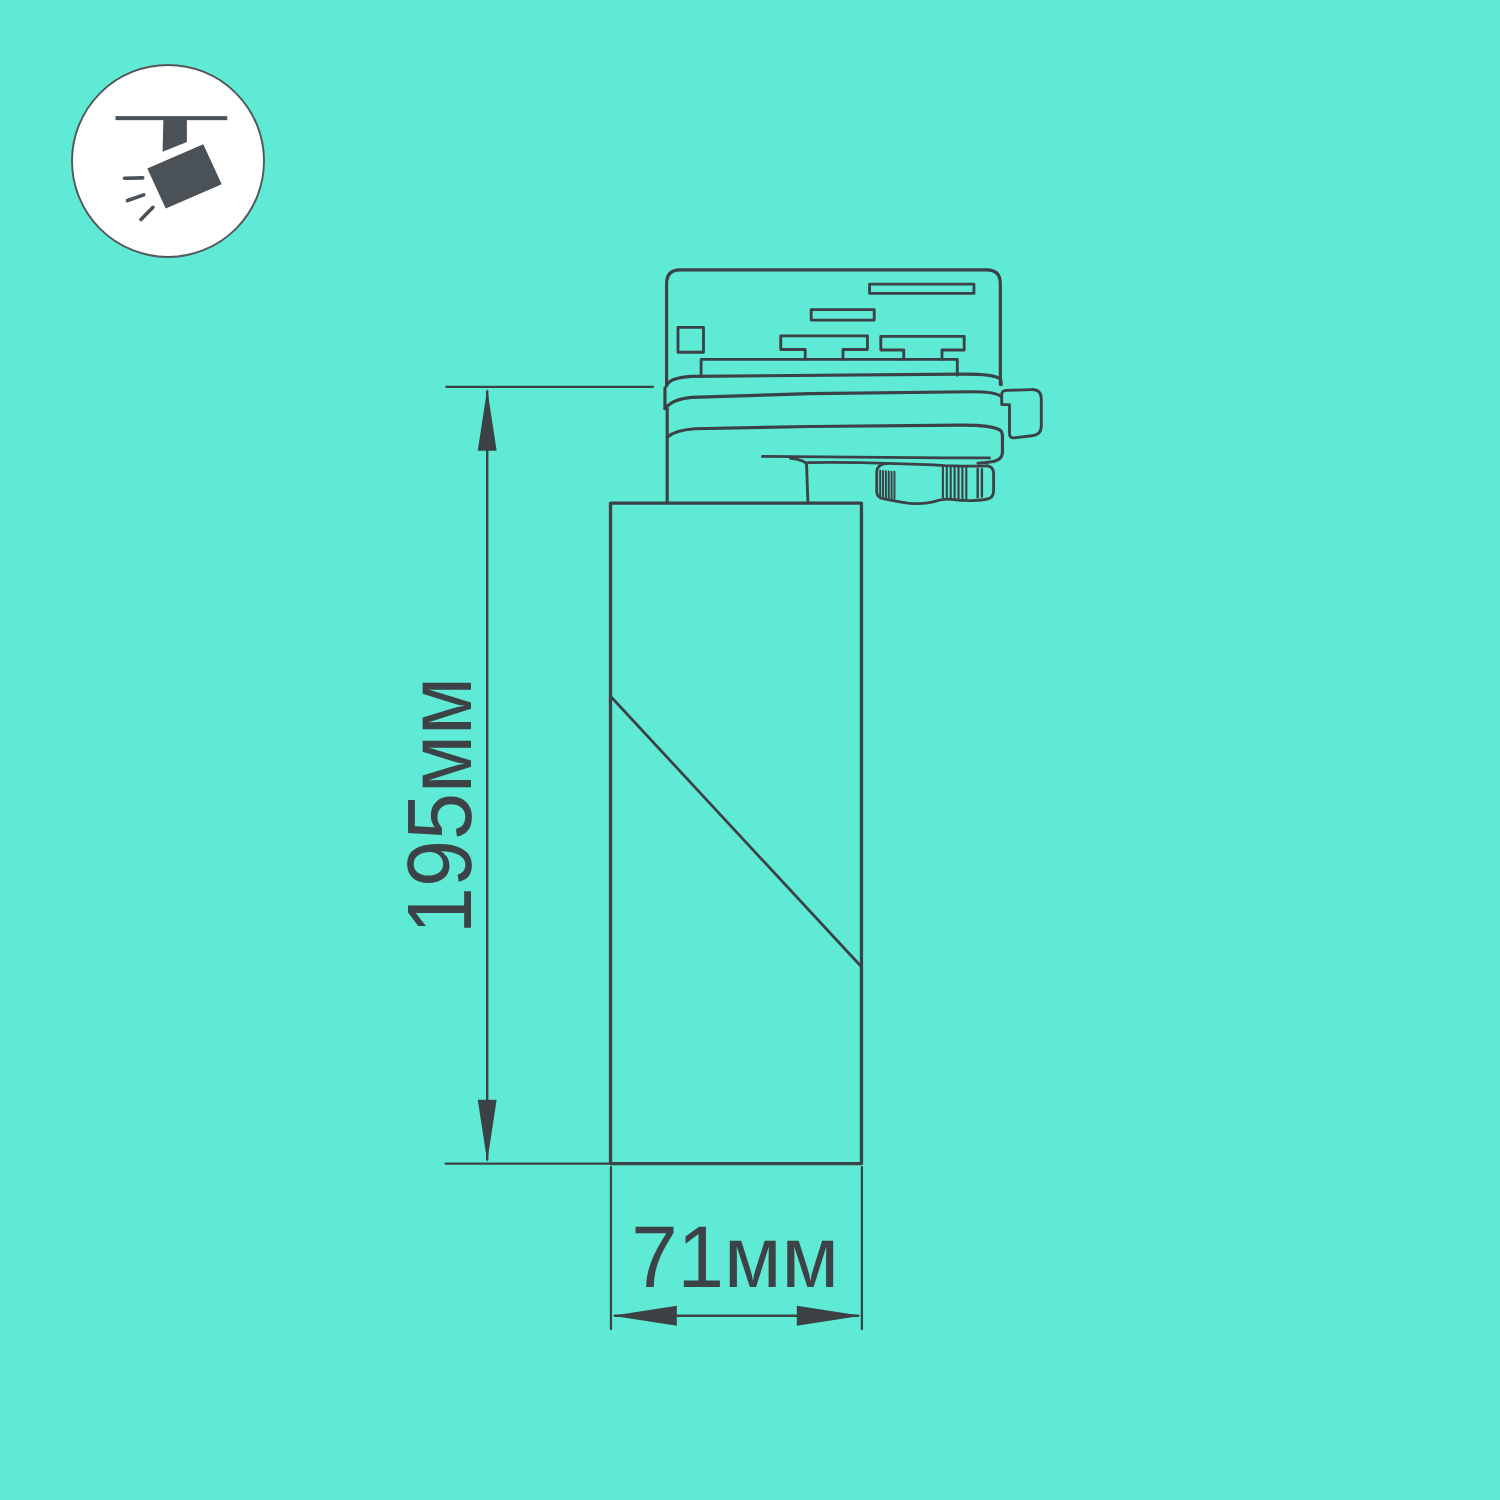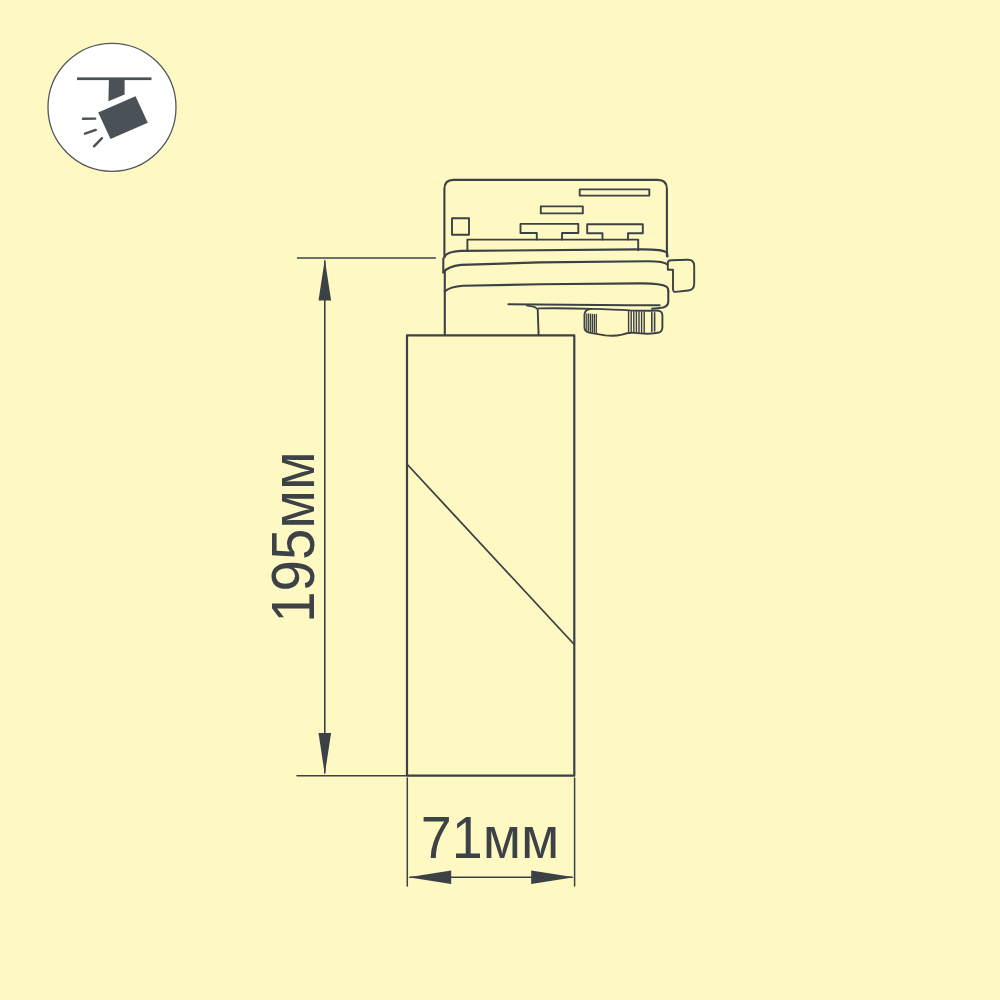--- a/index.html
+++ b/index.html
@@ -1,16 +1,16 @@
 <!DOCTYPE html>
 <html><head>
 <meta charset="utf-8">
 <style>
   html,body{margin:0;padding:0;background:#ffffff;}
-  #page{width:1000px;height:1000px;position:relative;background:#fef9c3;}
+  #page{width:1000px;height:1000px;position:relative;background:#5eead4;}
   svg{display:block;}
   text{font-family:"Liberation Sans",sans-serif;}
 </style>
 </head>
 <body>
 <div id="page">
 <svg width="1000" height="1000" viewBox="0 0 1000 1000" xmlns="http://www.w3.org/2000/svg">
   <g fill="none" stroke="#3c4146" stroke-width="2" stroke-linecap="round" stroke-linejoin="round">
 
     <circle cx="112" cy="107.3" r="64" fill="#ffffff" stroke="#54585d" stroke-width="1.3"></circle>

